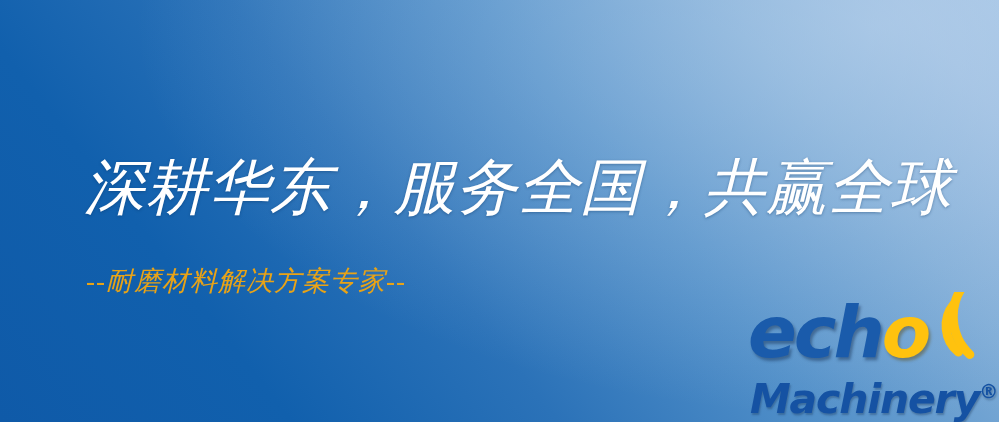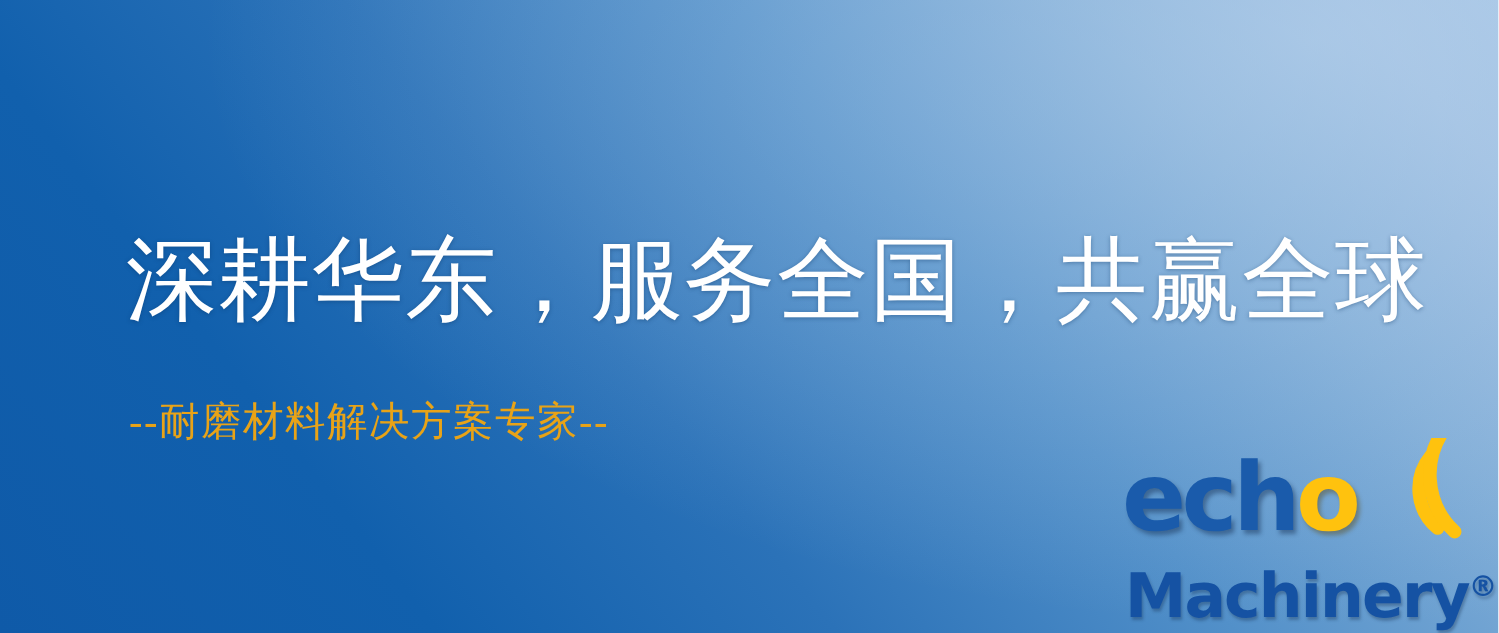--- a/index.html
+++ b/index.html
@@ -19,20 +19,21 @@
     
     background:
       linear-gradient(52deg,
         #0f5aa8 0%,
         #1160ad 22%,
         #2b72b8 42%,
         #5290c9 62%,
         #7dabd6 80%,
         #97badf 93%,
         #9dbfe2 100%);
+    font-style: italic;
   }
 
   
   .banner-sheen {
     position: absolute;
     inset: 0;
     background: radial-gradient(120% 150% at 88% 6%,
                  rgba(190, 214, 238, 0.55) 0%,
                  rgba(190, 214, 238, 0.22) 34%,
                  rgba(190, 214, 238, 0.0) 62%);
@@ -77,21 +78,21 @@
     left: 0;
     top: 0;
     width: 251px;
     height: 80px;
   }
   .logo-echo {
     position: absolute;
     left: 0;
     top: -4px;
     font-family: "DejaVu Sans", sans-serif;
-    font-size: 63px;
+    font-size: 72px;
     font-weight: bold;
     letter-spacing: -3px;
     line-height: 80px;
     color: #1a5bab;
     text-shadow: 2px 3px 3px rgba(20, 45, 80, 0.45);
   }
   .logo-echo .glyph-o {
     color: #ffc20e;
     text-shadow: 2px 3px 3px rgba(90, 70, 10, 0.42);
   }

